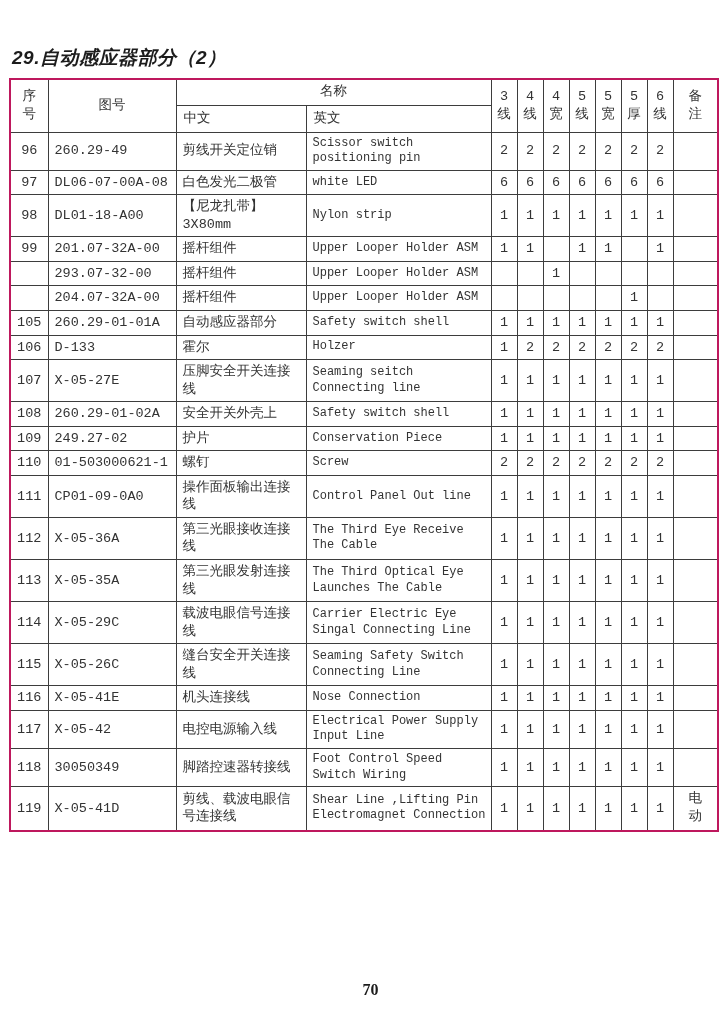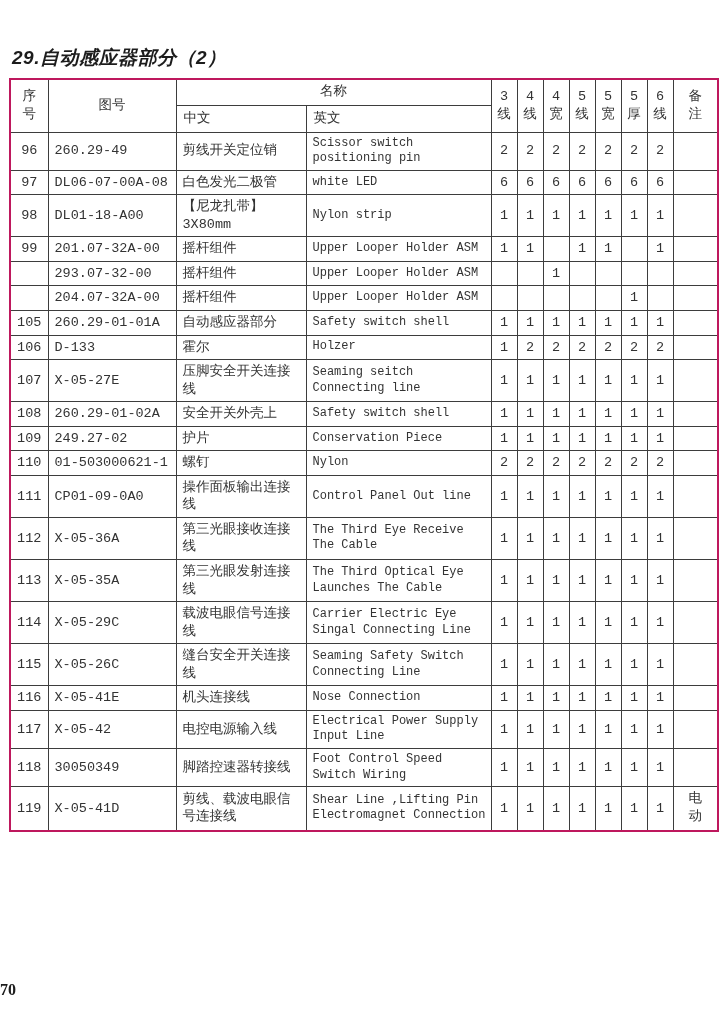--- a/index.html
+++ b/index.html
@@ -52,22 +52,23 @@
     width: 1.1em;
     word-break: break-all;
     line-height: 1.35;
     text-align: center;
     vertical-align: middle;
   }
   thead tr.hrow-top th { height: 26px; }
   thead tr.hrow-sub th { height: 27px; }
   .page-number {
     position: absolute;
-    left: 0; right: 0;
+    left: 17px; right: 0;
     top: 981px;
+    text-align: center;
     font-family: "Liberation Serif", "DejaVu Serif", serif;
     font-weight: bold;
     font-size: 16px;
     color: #1c1c1c;
   }
 </style>
 </head>
 <body>
 
 <div class="doc-title">29.自动感应器部分（2）</div>
@@ -258,21 +259,21 @@
         <td class="c-num">1</td>
         <td class="c-num">1</td>
         <td class="c-num">1</td>
         <td class="c-num">1</td>
         <td class="c-num"><span class="stack"></span></td>
       </tr>
       <tr>
         <td class="c-num">110</td>
         <td class="c-left">01-503000621-1</td>
         <td class="c-left">螺钉</td>
-        <td class="c-left c-en">Nylon</td>
+        <td class="c-left c-en">Screw</td>
         <td class="c-num">2</td>
         <td class="c-num">2</td>
         <td class="c-num">2</td>
         <td class="c-num">2</td>
         <td class="c-num">2</td>
         <td class="c-num">2</td>
         <td class="c-num">2</td>
         <td class="c-num"><span class="stack"></span></td>
       </tr>
       <tr>

